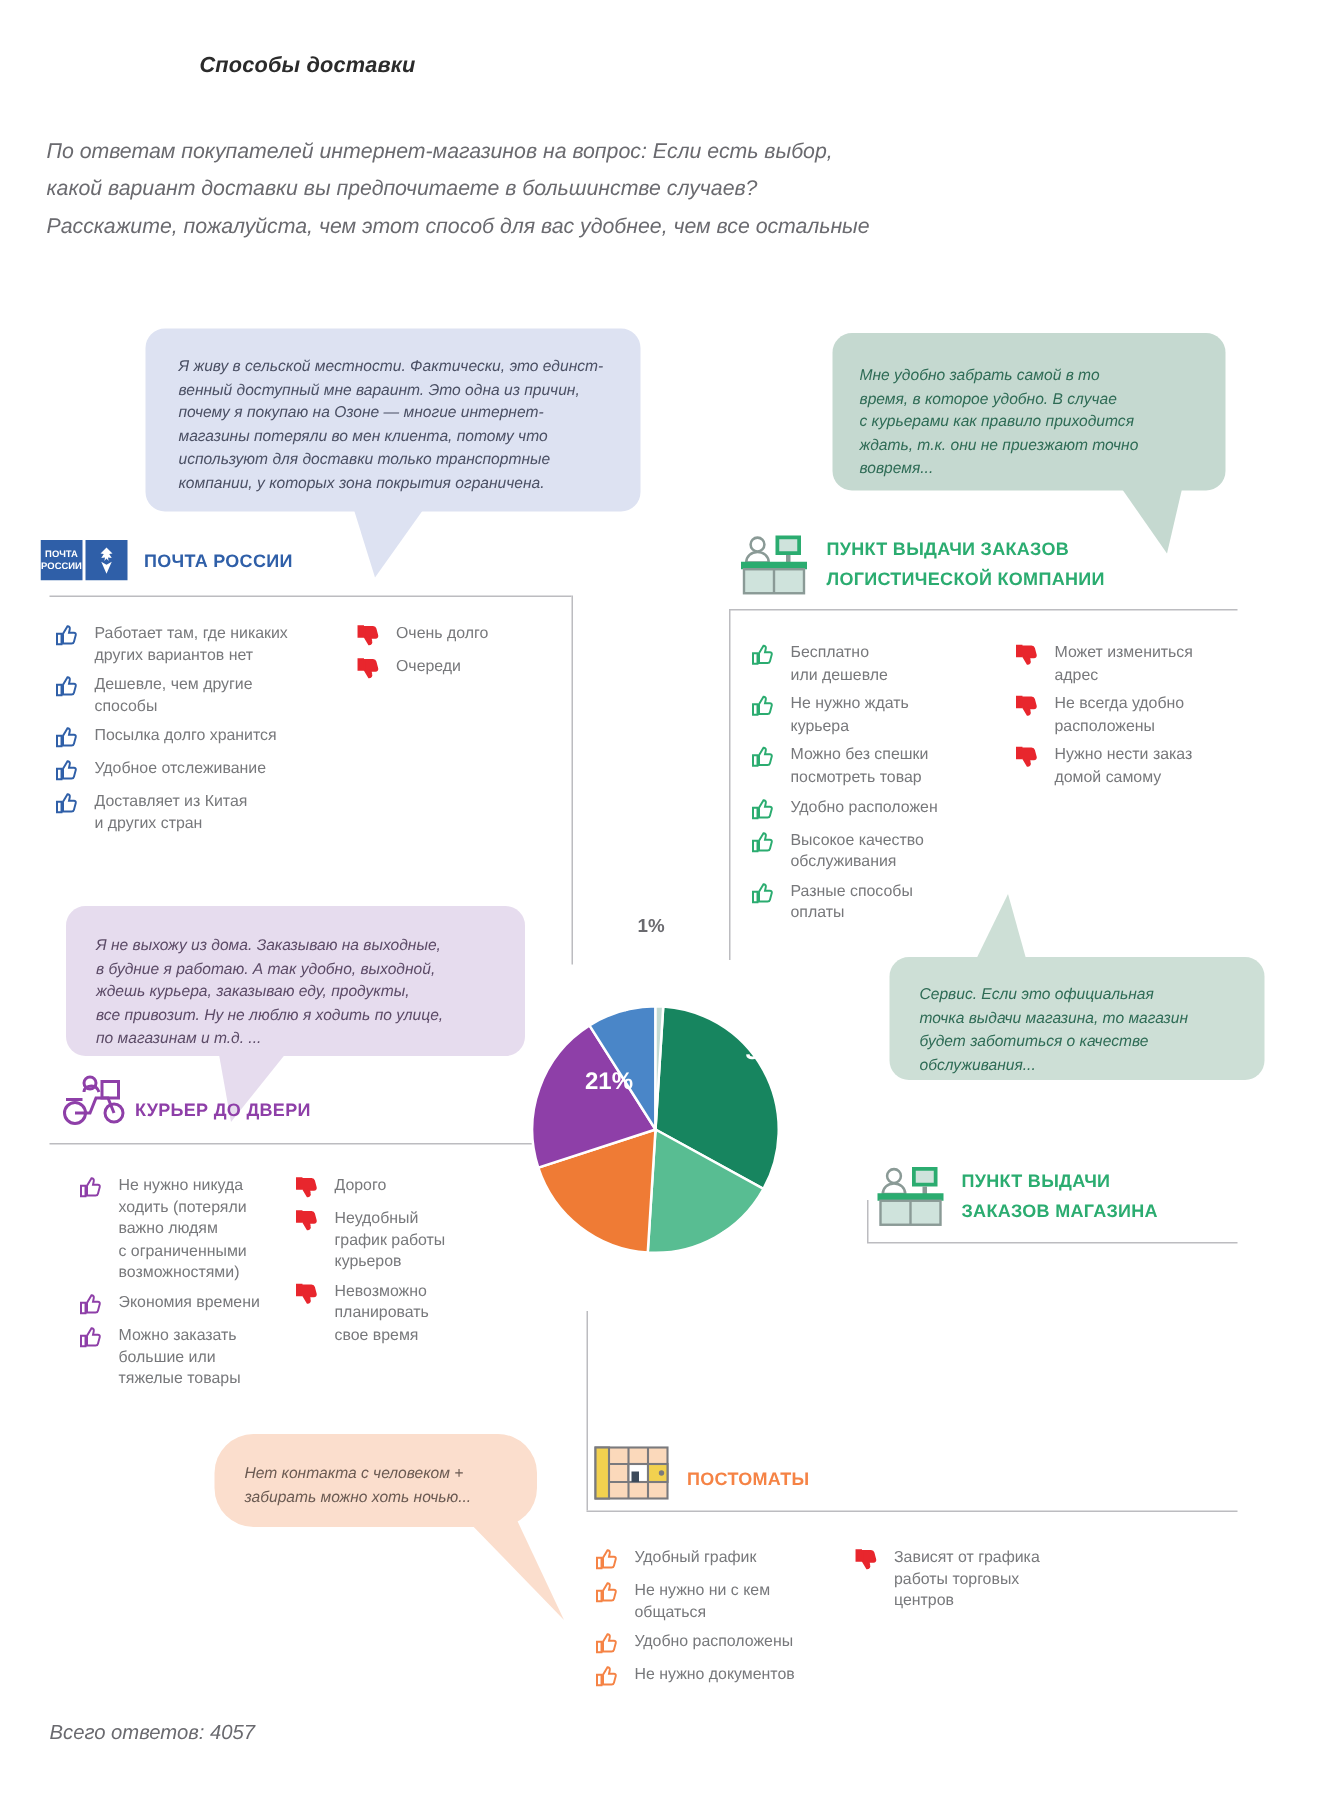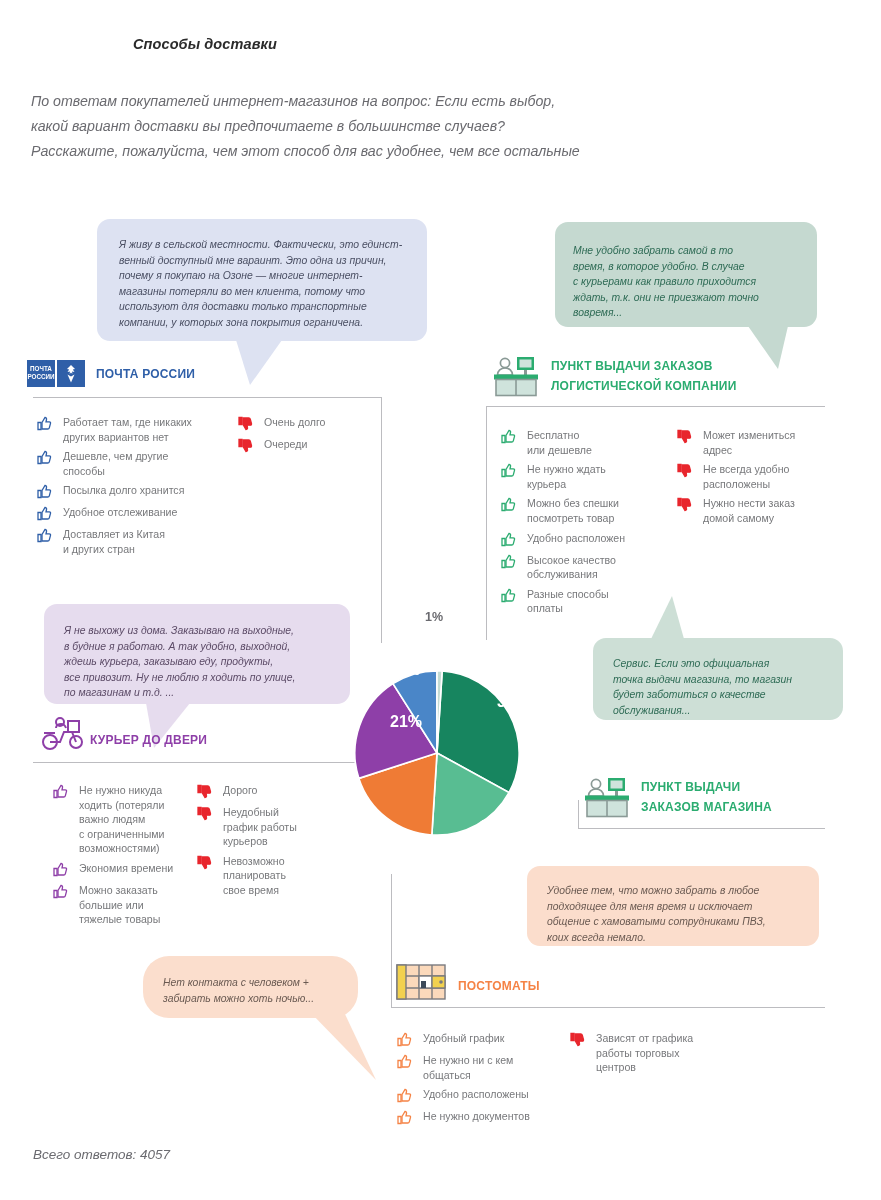--- a/index.html
+++ b/index.html
@@ -184,26 +184,20 @@
   <div class="bubble" style="left:593px; top:638px; width:250px; height:82px; background:#cddfd6; color:#2e6b55; padding:18px 20px 0 20px;">
     <span class="btxt">Сервис. Если это официальная</span>
     <span class="btxt">точка выдачи магазина, то магазин</span>
     <span class="btxt">будет заботиться о качестве</span>
     <span class="btxt">обслуживания...</span>
   </div>
   <svg class="bubble-tail" style="left:648px; top:596px; width:40px; height:46px;" viewBox="0 0 40 46">
     <polygon points="24,0 36,43 3,43" fill="#cddfd6"></polygon>
   </svg>
 
-  <div class="bubble" style="left:527px; top:866px; width:292px; height:80px; background:#fbddcc; color:#6a5a52; padding:17px 20px 0 20px;">
-    <span class="btxt">Удобнее тем, что можно забрать в любое</span>
-    <span class="btxt">подходящее для меня время и исключает</span>
-    <span class="btxt">общение с хамоватыми сотрудниками ПВЗ,</span>
-    <span class="btxt">коих всегда немало.</span>
-  </div>
 
   <div class="bubble" style="left:143px; top:956px; width:215px; height:62px; background:#fbdecd; color:#6a5a52; padding:19px 20px 0 20px;border-radius:26px;">
     <span class="btxt">Нет контакта с человеком +</span>
     <span class="btxt">забирать можно хоть ночью...</span>
   </div>
   <svg class="bubble-tail" style="left:310px; top:1010px; width:70px; height:72px;" viewBox="0 0 70 72">
     <polygon points="0,2 34,2 66,70" fill="#fbdecd"></polygon>
   </svg>
 
   <div class="brand-ico" style="left:27px; top:360px; width:60px; height:27px;">

